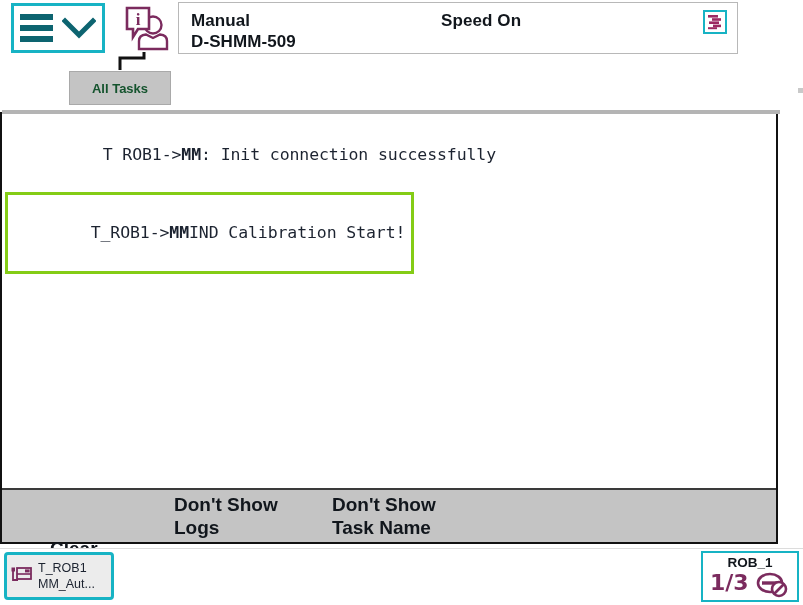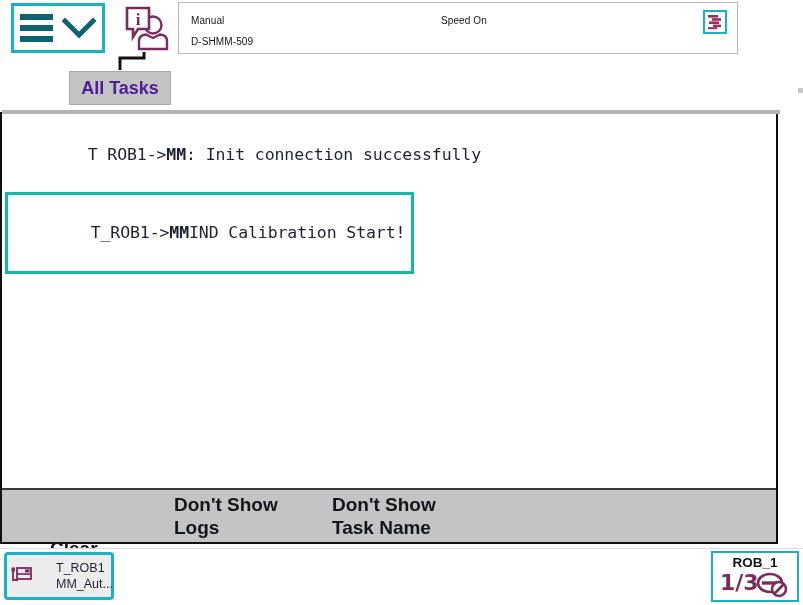--- a/index.html
+++ b/index.html
@@ -61,22 +61,22 @@
     position: absolute;
     left: 178px; top: 2px;
     width: 560px; height: 52px;
     background: #ffffff;
     border: 1px solid #b8b8b8;
     box-sizing: border-box;
   }
   .status-col {
     position: absolute;
     top: 7px;
-    font-size: 10px;
-    font-weight: normal;
+    font-size: 17px;
+    font-weight: bold;
     color: #11161c;
     line-height: 21px;
     letter-spacing: 0.1px;
   }
   .status-col.left  { left: 12px; }
   .status-col.right { left: 262px; }
 
   .robot-badge {
     position: absolute;
     right: 10px; top: 7px;
@@ -92,23 +92,23 @@
   .tab-alltasks {
     position: absolute;
     left: 69px; top: 71px;
     width: 102px; height: 34px;
     background: #c4c4c4;
     border: 1px solid #a9a9a9;
     box-sizing: border-box;
     display: flex;
     align-items: center;
     justify-content: center;
-    font-size: 18px;
-    font-weight: bold;
-    color: #4c1d95;
+    font-size: 13px;
+    font-weight: bold;
+    color: #14532d;
   }
 
   
   .main-panel {
     position: absolute;
     left: 0; top: 112px;
     width: 778px; height: 432px;
     border: 2px solid #111111;
     box-sizing: border-box;
     background: #ffffff;
@@ -127,26 +127,26 @@
     height: 372px;
     padding: 3px 0 0 0;
     overflow: hidden;
   }
   .log-line {
     font-family: "DejaVu Sans Mono", "Liberation Mono", monospace;
     font-size: 16.5px;
     line-height: 25px;
     color: #1c2330;
     white-space: pre;
-    padding-left: 7px;
+    padding-left: 22px;
     letter-spacing: -0.1px;
   }
   .log-line.selected {
     display: inline-block;
-    border: 3px solid #14b8a6;
+    border: 3px solid #84cc16;
     padding: 0 6px 1px 4px;
     margin-left: 3px;
     box-sizing: border-box;
   }
   .log-line b { font-weight: bold; }
 
   .btn-bar {
     position: absolute;
     left: 0; bottom: 0;
     width: 100%;
@@ -182,32 +182,32 @@
   .task-chip {
     position: absolute;
     left: 4px; top: 3px;
     width: 110px; height: 48px;
     background: #ececec;
     border: 3px solid #17b3c4;
     border-radius: 4px;
     box-sizing: border-box;
     display: flex;
     align-items: center;
-    gap: 23px;
+    gap: 5px;
     padding-left: 4px;
   }
   .task-chip-text {
     font-size: 12.5px;
     color: #1c2330;
     line-height: 16px;
   }
   .robot-chip {
     position: absolute;
     right: 4px; top: 2px;
-    width: 88px; height: 51px;
+    width: 98px; height: 51px;
     background: #ffffff;
     border: 2px solid #17b3c4;
     box-sizing: border-box;
     padding-left: 20px;
   }
   .robot-chip-title {
     position: absolute;
     left: 0; right: 0; top: 2px;
     text-align: center;
     font-size: 13.5px;

